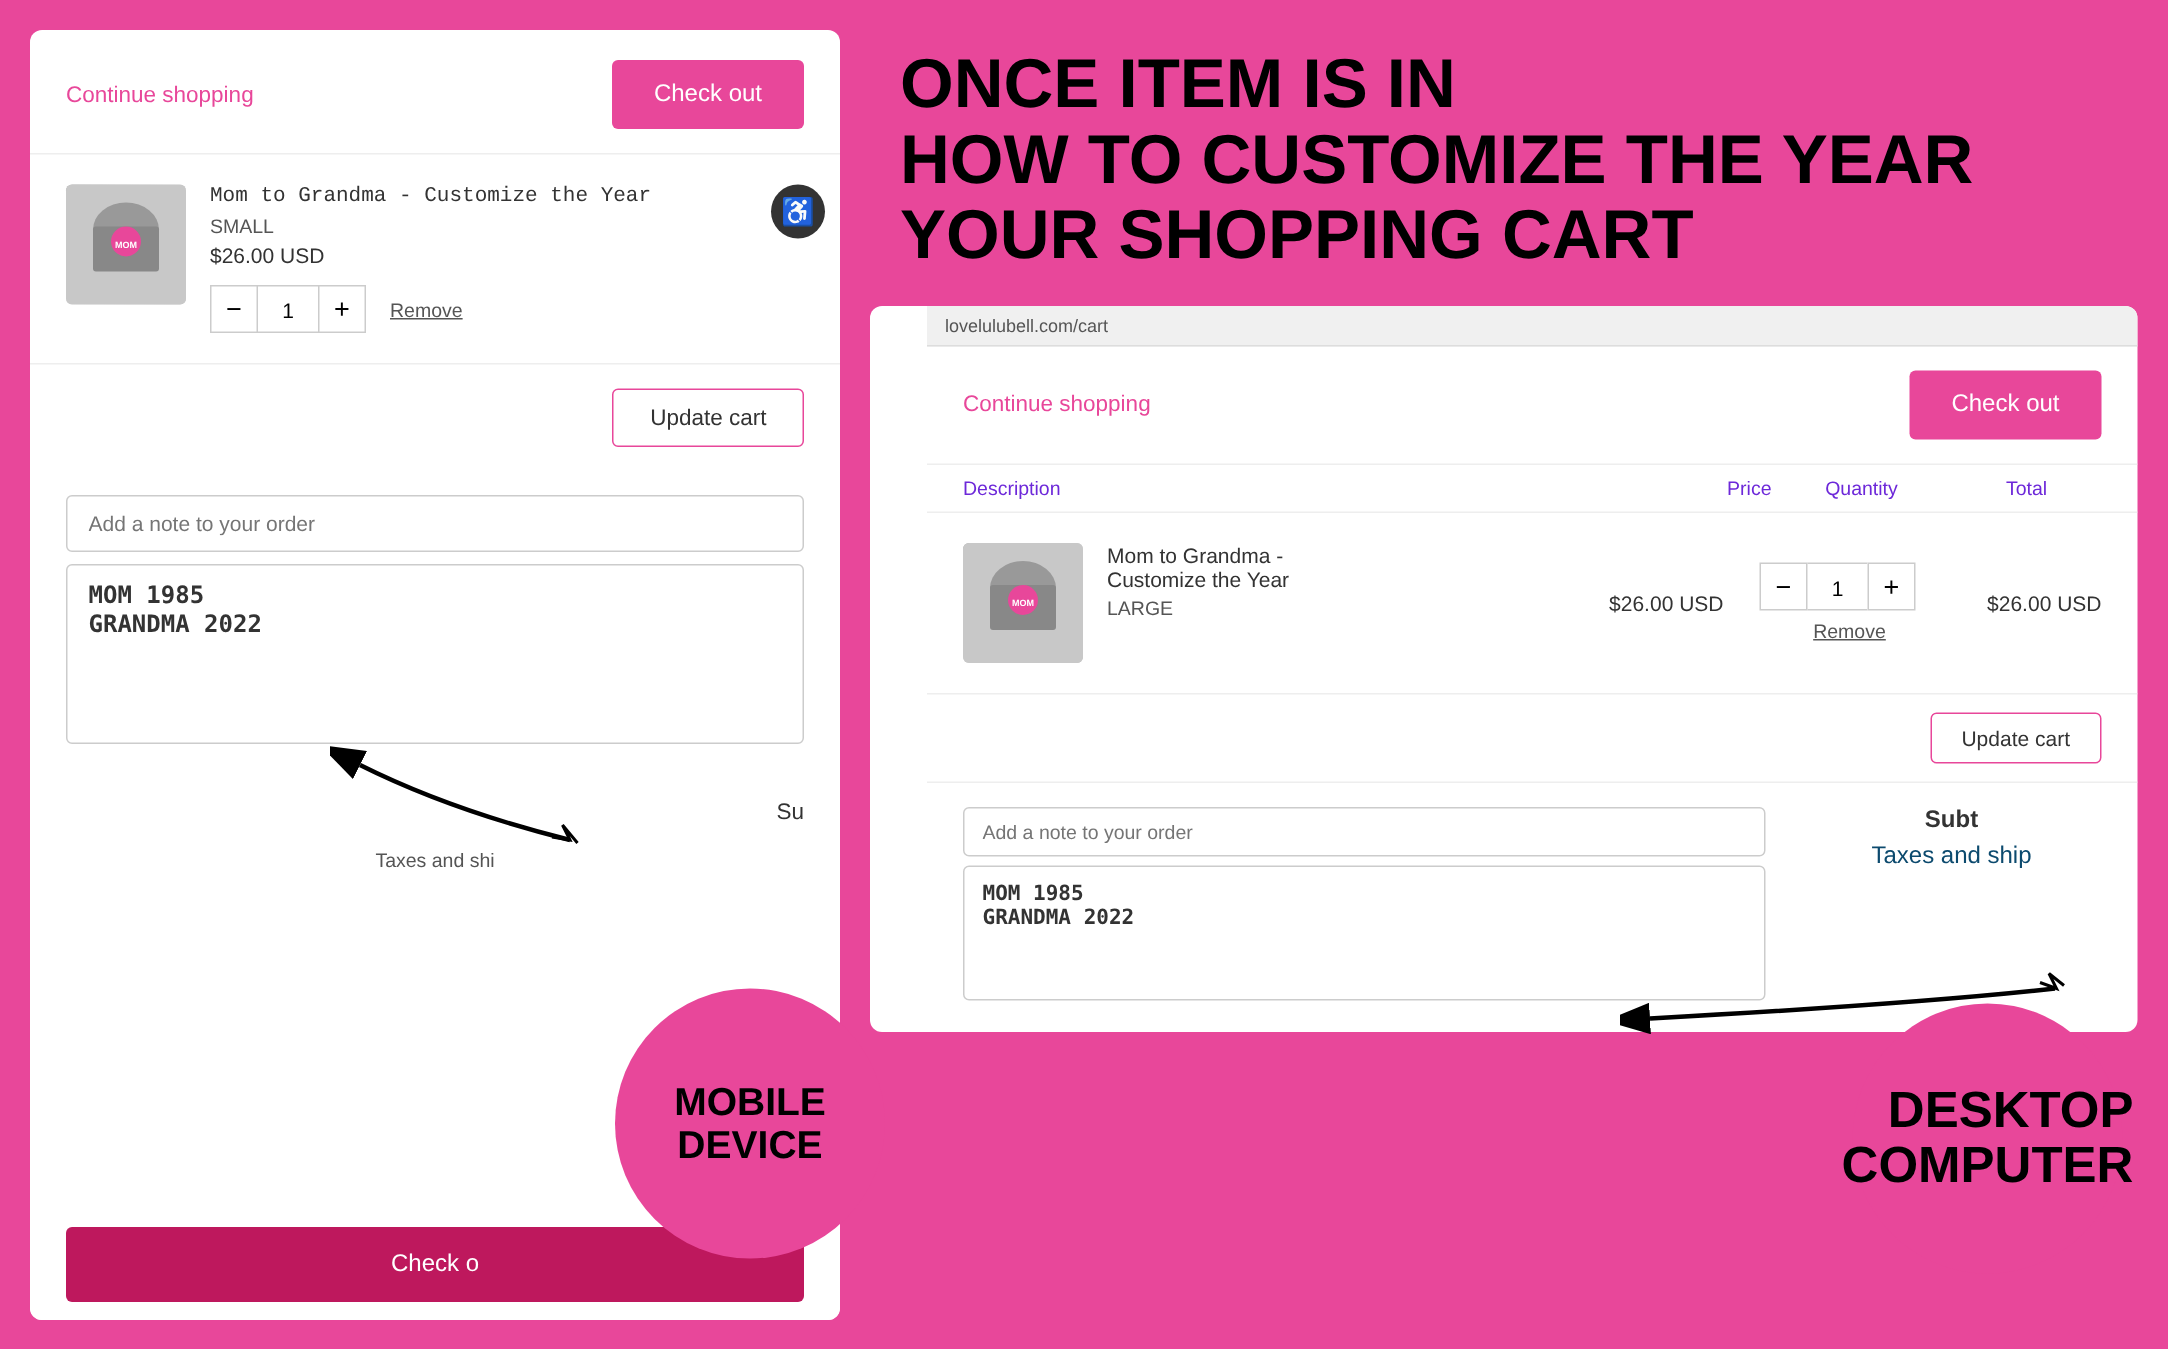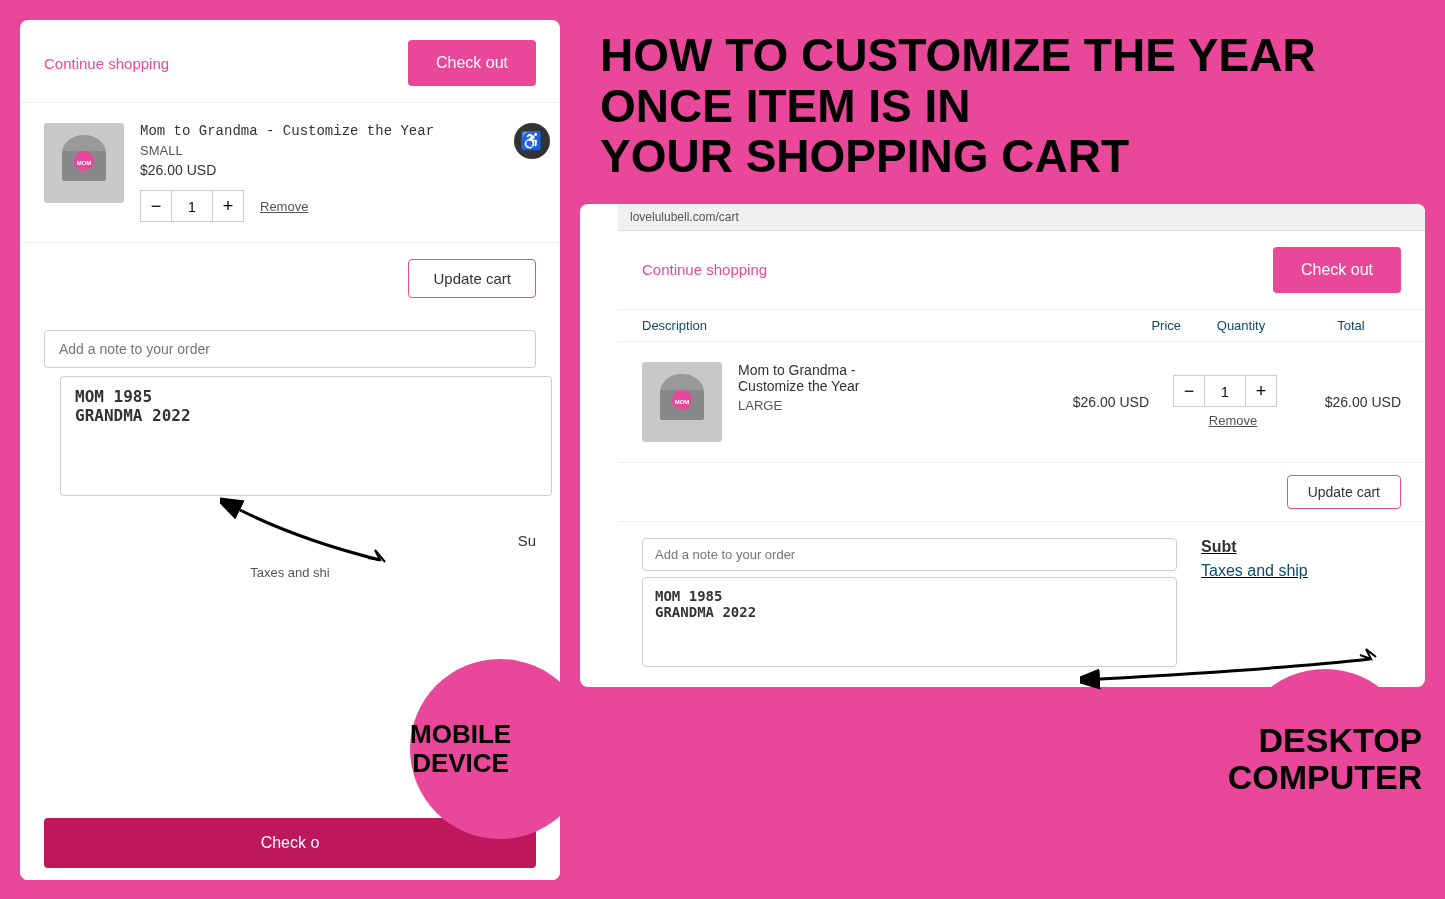--- a/index.html
+++ b/index.html
@@ -185,21 +185,20 @@
       width: 100%;
       height: 120px;
       border: 1px solid #ccc;
       border-radius: 4px;
       padding: 10px 14px;
       font-size: 14px;
       color: #333;
       font-weight: bold;
       font-size: 16px;
       resize: none;
-      margin-left: 16px;
     }
 
     .mobile-subtotal {
       padding: 16px 24px;
       text-align: right;
       font-size: 15px;
       color: #333;
     }
 
     .mobile-taxes {
@@ -271,21 +270,21 @@
       padding: 16px 24px;
       border-bottom: 1px solid #eee;
     }
 
     .desktop-table-header {
       display: grid;
       grid-template-columns: 1fr auto auto auto;
       padding: 8px 24px;
       border-bottom: 1px solid #eee;
       font-size: 13px;
-      color: #0c4a6e;
+      color: #6d28d9;
     }
 
     .desktop-cart-item {
       display: grid;
       grid-template-columns: 1fr auto auto auto;
       padding: 20px 24px;
       align-items: center;
       border-bottom: 1px solid #eee;
       gap: 16px;
     }
@@ -374,23 +373,22 @@
       border: 1px solid #ccc;
       border-radius: 4px;
       padding: 10px 12px;
       font-size: 14px;
       font-weight: bold;
       color: #333;
       resize: none;
     }
 
     .desktop-subtotal-section {
-      text-align: left;
+      text-align: center;
       min-width: 200px;
-      text-decoration: underline;
     }
 
     .desktop-subtotal-label {
       font-size: 16px;
       font-weight: bold;
       color: #333;
       margin-bottom: 6px;
     }
 
     .desktop-taxes-text {
@@ -402,21 +400,21 @@
     .mobile-label-circle {
       position: absolute;
       bottom: 40px;
       right: -30px;
       width: 180px;
       height: 180px;
       background: #e8479a;
       border-radius: 50%;
       display: flex;
       flex-direction: column;
-      align-items: flex-start;
+      align-items: center;
       justify-content: center;
       color: black;
       font-size: 26px;
       font-weight: 900;
       text-align: center;
       line-height: 1.1;
       z-index: 10;
       text-transform: uppercase;
     }
 
@@ -519,22 +517,22 @@
       </defs>
       <path d="M 160 80 Q 80 60 20 30" stroke="black" stroke-width="3" fill="none" marker-end="url(#arrowhead-m)"></path>
 
       <path d="M 165 82 L 155 70 L 160 80 L 148 78" stroke="black" stroke-width="2" fill="none"></path>
     </svg>
   </div>
 
   <div class="right-side">
 
     <div class="headline-text">
+      <div>ONCE ITEM IS IN</div>
       <div>HOW TO CUSTOMIZE THE YEAR</div>
-      <div>ONCE ITEM IS IN</div>
       <div>YOUR SHOPPING CART</div>
     </div>
 
     <div style="position: relative; flex: 1;">
       <div class="desktop-panel">
 
         <div class="desktop-url-bar">lovelulubell.com/cart</div>
 
         <div class="desktop-cart-header">
           <a class="continue-shopping-link">Continue shopping</a>

